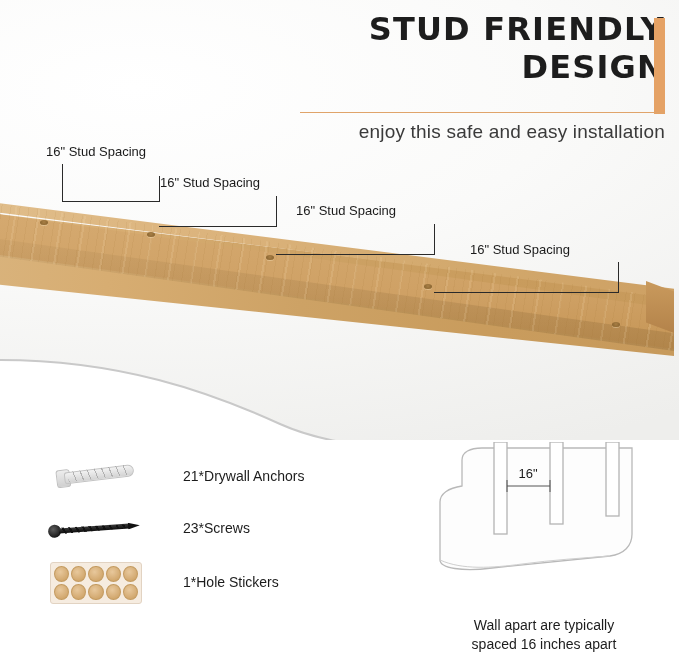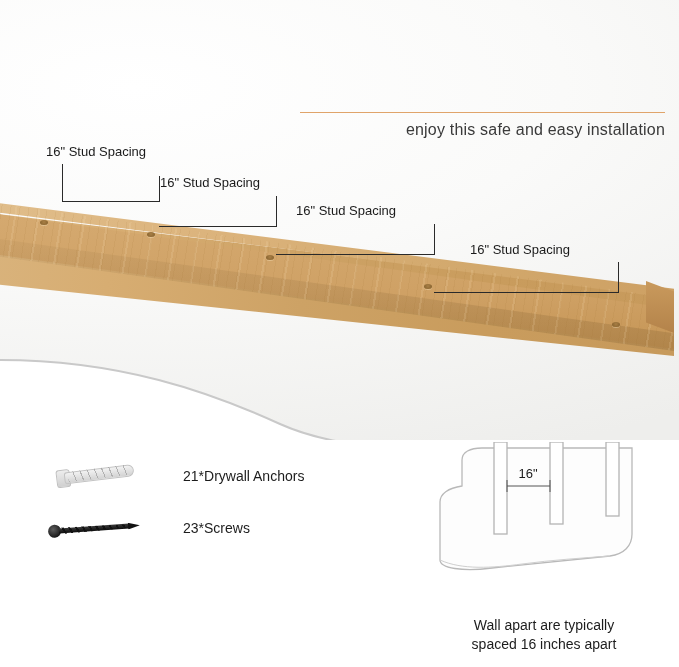--- a/index.html
+++ b/index.html
@@ -70,21 +70,21 @@
     width: 365px;
     height: 1px;
     background: #e0a46a;
   }
   #subhead {
     position: absolute;
     right: 14px;
     top: 121px;
     width: 420px;
     text-align: right;
-    font-size: 16px;
+    font-size: 19px;
     color: #3a3a3a;
     letter-spacing: .2px;
   }
 
   
   #shelf {
     position: absolute;
     left: -6px;
     top: 196px;
     width: 686px;
@@ -326,20 +326,25 @@
   }
 </style>
 </head>
 <body>
 
 <div id="page">
 
   <div id="photo-area">
     <div id="wall-shade"></div>
 
+    <div id="headline-block">
+      <div class="headline-line">STUD FRIENDLY</div>
+      <div class="headline-line">DESIGN</div>
+      <div id="headline-bar"></div>
+    </div>
     <div id="headline-rule"></div>
     <div id="subhead">enjoy this safe and easy installation</div>
 
     <div id="shelf">
       <div id="shelf-body">
         <div class="shelf-top"></div>
         <div class="shelf-front"></div>
         <div class="shelf-shadow"></div>
         <div class="shelf-lip"></div>
         <div class="grain"></div>
@@ -393,20 +398,37 @@
         <div class="screw">
           <div class="screw-head"></div>
           <div class="screw-shaft"></div>
           <div class="screw-threads"></div>
           <div class="screw-tip"></div>
         </div>
       </div>
       <div class="acc-label">23*Screws</div>
     </div>
 
+    <div class="acc-row" style="height:58px;">
+      <div class="acc-art">
+        <div class="stickers">
+          <div class="sticker-dot"></div>
+            <div class="sticker-dot"></div>
+            <div class="sticker-dot"></div>
+            <div class="sticker-dot"></div>
+            <div class="sticker-dot"></div>
+          <div class="sticker-dot"></div>
+            <div class="sticker-dot"></div>
+            <div class="sticker-dot"></div>
+            <div class="sticker-dot"></div>
+            <div class="sticker-dot"></div>
+        </div>
+      </div>
+      <div class="acc-label" style="top:18px;">1*Hole Stickers</div>
+    </div>
 
 
   </div>
 
   <svg id="stud-diagram" viewBox="0 0 232 165">
 
     <path d="M8,118 L8,60 C8,52 16,46 30,44 L30,18 C30,10 38,6 50,6 L200,6 L200,92 C200,104 192,112 178,114 L60,126 C30,130 8,126 8,118 Z" fill="#fdfdfd" stroke="#b9b9b9" stroke-width="1.3"></path>
 
     <path d="M8,118 C30,128 60,126 90,122 C120,118 150,116 178,114" fill="none" stroke="#cfcfcf" stroke-width="1"></path>
 

